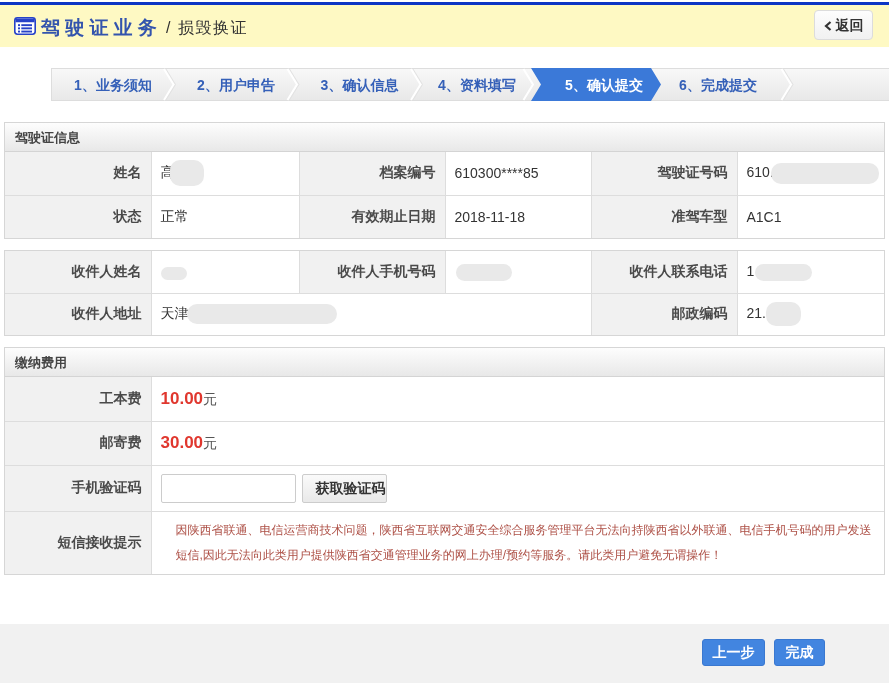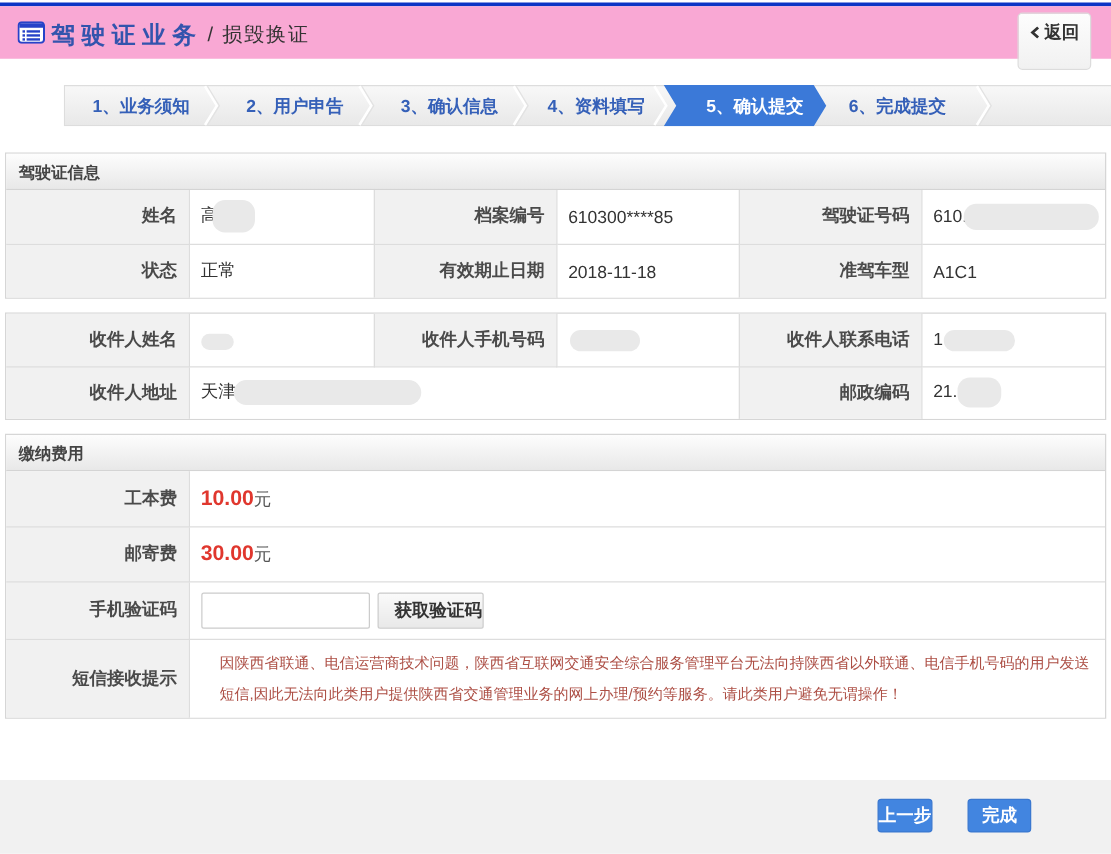--- a/index.html
+++ b/index.html
@@ -1,23 +1,23 @@
 <!DOCTYPE html>
 <html><head>
 <meta charset="utf-8">
 <style>
 * { margin:0; padding:0; box-sizing:border-box; }
 html,body { width:889px; height:683px; overflow:hidden; background:#fff;
   font-family:"Liberation Sans",sans-serif; }
 .blueline { height:3px; background:#0c35c5; margin-top:2px; }
-.pagehead { height:42px; background:#f9a8d4; position:relative; }
+.pagehead { height:42px; background:#fef9c3; position:relative; }
 .ph-inner { position:absolute; left:14px; top:8px; display:flex; align-items:center; }
 .ph-title { color:#3354ad; font-size:19px; font-weight:bold; margin-left:5px; letter-spacing:5.2px; position:relative; top:2px; }
 .ph-sub { color:#333; font-size:16px; margin-left:4px; letter-spacing:1.5px; position:relative; top:2px; }
-.btn-back { position:absolute; right:16px; top:5px; width:59px; height:46px;
+.btn-back { position:absolute; right:16px; top:5px; width:59px; height:30px;
   border:1px solid #dcdcdc; border-radius:4px; background:linear-gradient(#fdfdfd,#f1f1f1);
   color:#333; font-size:14px; font-weight:bold; text-align:center; line-height:28px; }
 .stepbar { margin:21px 4px 0 4px;padding-left:47px; }
 .stepbar svg { display:block; }
 .wrap { margin:0 4px; }
 .box { border:1px solid #d6d6d6; margin-top:11px; }
 .box-h { height:29px; line-height:29px; background:linear-gradient(#fdfdfd,#e8e8e8);
   border-bottom:1px solid #d4d4d4; font-size:13px; font-weight:bold; color:#444;
   padding-left:10px; }
 table.grid { width:100%; table-layout:fixed; border-collapse:collapse; font-size:14px; color:#333; }
@@ -183,15 +183,15 @@
         <td class="l">短信接收提示</td>
         <td class="v" style="padding:0">
               <div class="warn">因陕西省联通、电信运营商技术问题，陕西省互联网交通安全综合服务管理平台无法向持陕西省以外联通、电信手机号码的用户发送短信,因此无法向此类用户提供陕西省交通管理业务的网上办理/预约等服务。请此类用户避免无谓操作！</div>
             </td>
       </tr>
     </tbody>
       </table>
   </div>
 </div>
 <div class="footer">
-  <div class="fbtn" style="left:702px;width:44px">上一步</div>
+  <div class="fbtn" style="left:702px;width:63px">上一步</div>
   <div class="fbtn" style="left:774px;width:51px">完成</div>
 </div>
 
 </body></html>

